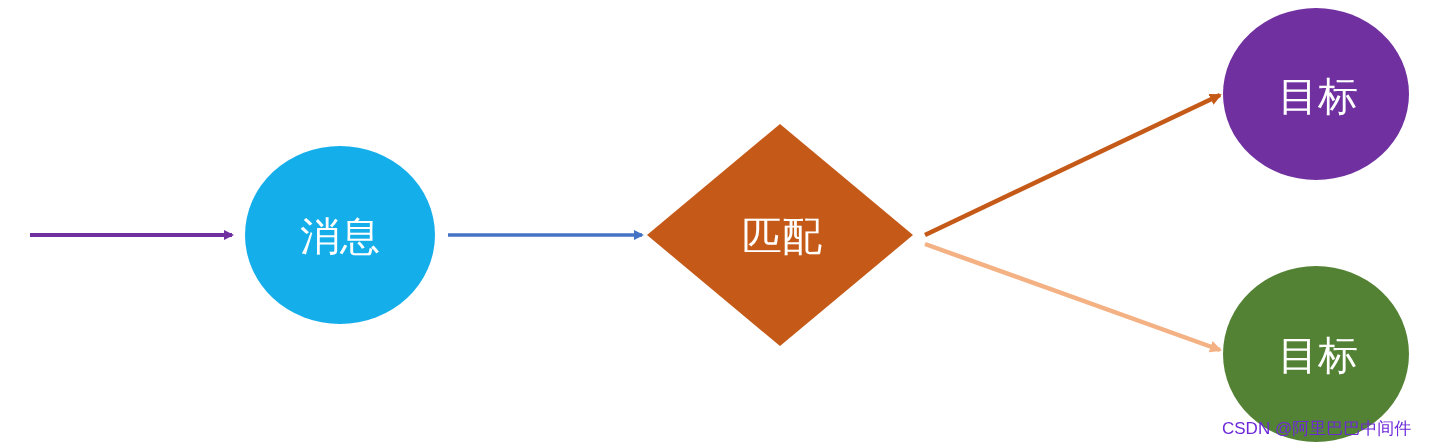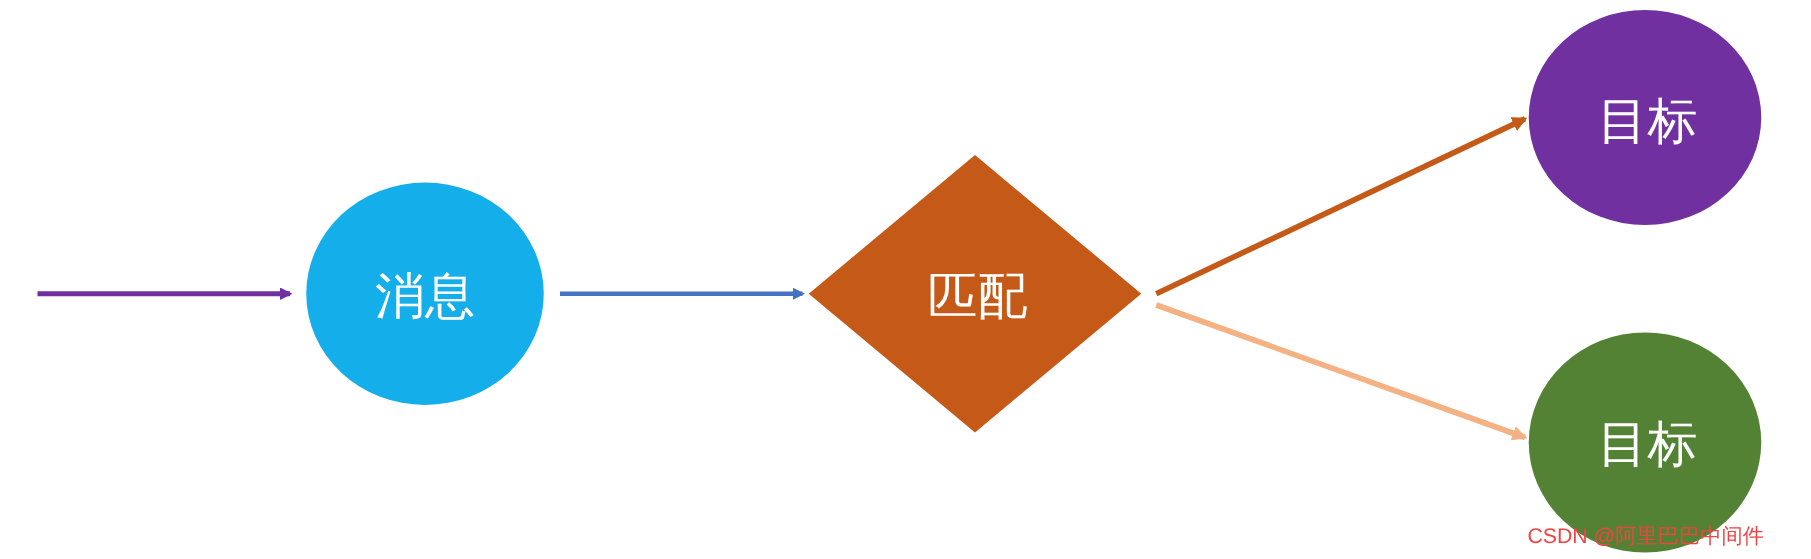--- a/index.html
+++ b/index.html
@@ -1,19 +1,19 @@
 <!DOCTYPE html>
 <html><head>
 <meta charset="utf-8">
 <style>
   html, body { margin: 0; padding: 0; background: #ffffff; }
   body { width: 1449px; height: 447px; overflow: hidden; position: relative; font-family: "DejaVu Sans", sans-serif; }
   svg { position: absolute; left: 0; top: 0; }
   .node-label { font-family: "DejaVu Sans", sans-serif; font-size: 40px; fill: #ffffff; }
-  .watermark { position: absolute; left: 1222px; top: 417px; font-family: "Liberation Sans", sans-serif; font-size: 17px; color: #ef4444; white-space: nowrap; }
+  .watermark { position: absolute; left: 1222px; top: 417px; font-family: "Liberation Sans", sans-serif; font-size: 17px; color: #6d28d9; white-space: nowrap; }
 </style>
 </head>
 <body>
 
 <svg width="1449" height="447" viewBox="0 0 1449 447">
   <defs>
     <marker id="ah-purple" markerWidth="10" markerHeight="10" refX="8" refY="5" orient="auto" markerUnits="userSpaceOnUse">
       <path d="M0,0 L10,5 L0,10 z" fill="#7030a0"></path>
     </marker>
     <marker id="ah-blue" markerWidth="10" markerHeight="10" refX="8" refY="5" orient="auto" markerUnits="userSpaceOnUse">

